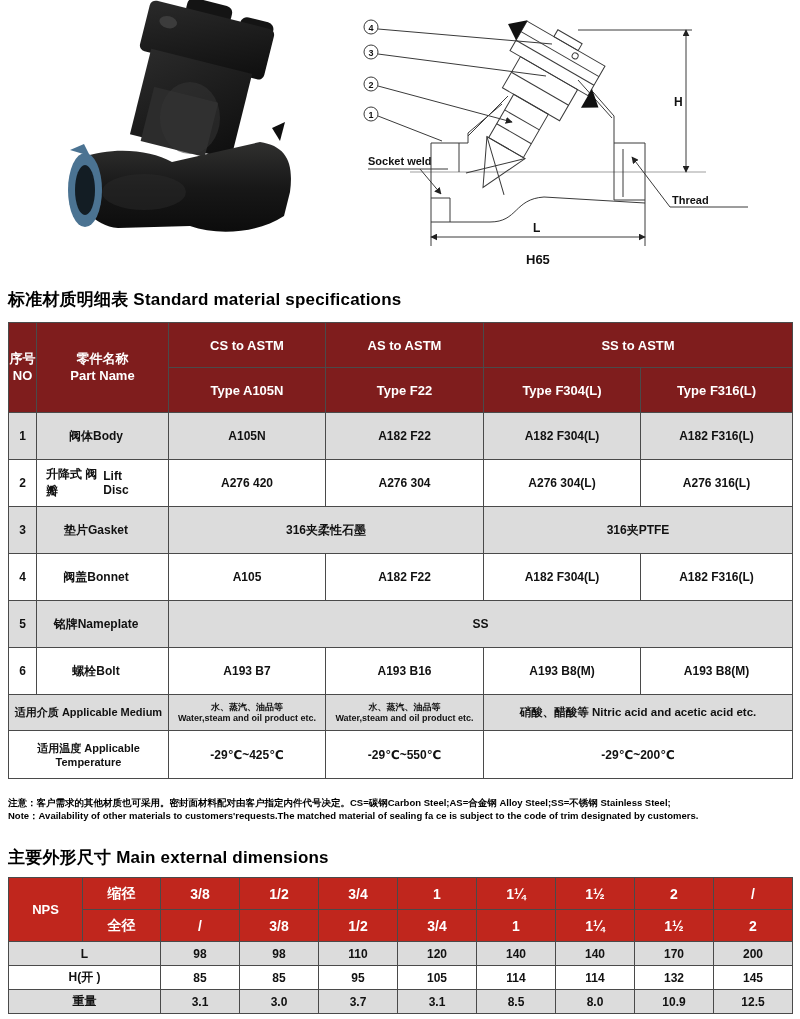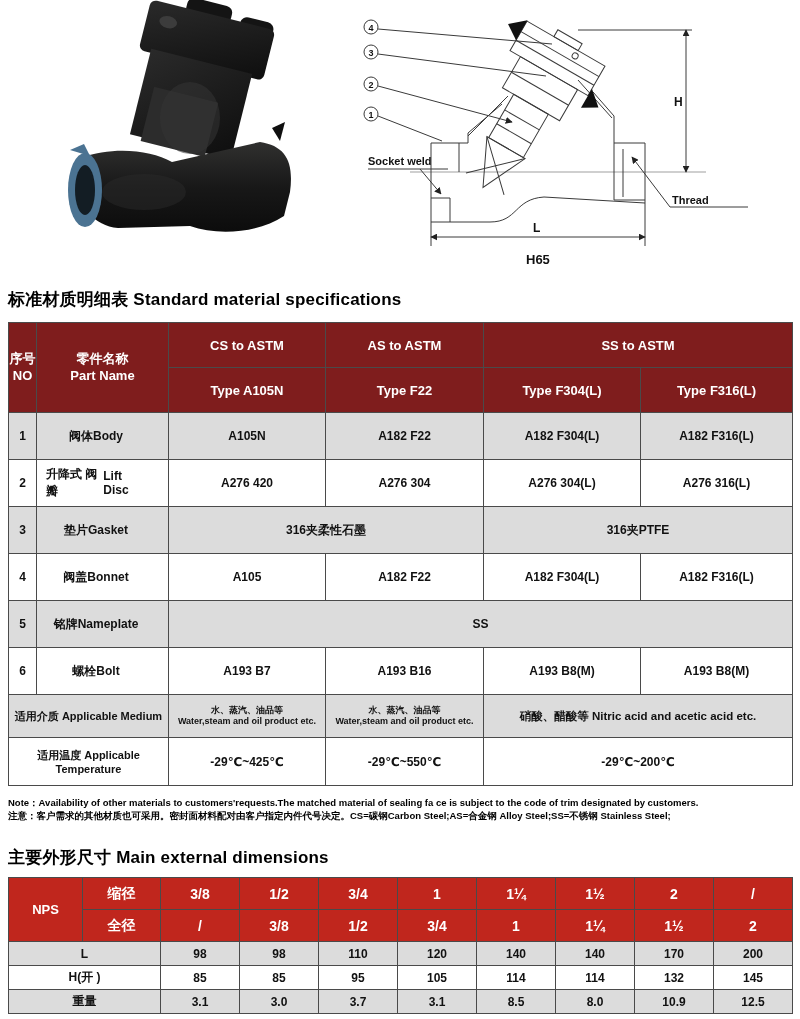--- a/index.html
+++ b/index.html
@@ -15,21 +15,21 @@
 
   table{border-collapse:collapse;table-layout:fixed;}
   th,td{border:1px solid #4a4a4a;text-align:center;vertical-align:middle;font-weight:bold;padding:0;overflow:hidden;}
 
   
   .t1wrap{position:absolute;left:8px;top:322px;}
   .t1{width:784px;}
   .t1 thead th{background:#7f1d1d;color:#fff;font-size:13px;}
   .t1 thead tr{height:45px;}
   .t1 tbody tr{height:47px;font-size:12px;}
-  .t1 tr.medium{height:43px;}
+  .t1 tr.medium{height:36px;}
   .t1 tr.temp{height:48px;}
   .t1 .gray td{background:#dcdcdc;}
   .t1 .white td{background:#fff;}
   .hdr2line{line-height:1.25;}
   td.part{text-align:left;}
   .part-in{display:flex;justify-content:center;align-items:center;padding:0 22px 0 9px;}
   .lblcell{font-size:11px;}
   .twoline{font-size:9px;line-height:1.2;}
   .ssmed{font-size:11.5px;}
 
@@ -308,22 +308,22 @@
         </td>
         <td>-29℃~425℃</td>
         <td>-29℃~550℃</td>
         <td colspan="2">-29℃~200℃</td>
       </tr>
     </tbody>
   </table>
   </div>
 
   <div class="notes">
+    <div>注意：客户需求的其他材质也可采用。密封面材料配对由客户指定内件代号决定。CS=碳钢Carbon Steel;AS=合金钢 Alloy Steel;SS=不锈钢 Stainless Steel;</div>
     <div>Note：Availability of other materials to customers'requests.The matched material of sealing fa ce is subject to the code of trim designated by customers.</div>
-    <div>注意：客户需求的其他材质也可采用。密封面材料配对由客户指定内件代号决定。CS=碳钢Carbon Steel;AS=合金钢 Alloy Steel;SS=不锈钢 Stainless Steel;</div>
   </div>
 
   <div class="sec-title title-2">
     <span>主要外形尺寸</span>
     <span>Main external dimensions</span>
   </div>
 
   <div class="t2wrap">
   <table class="t2">
     <colgroup>

